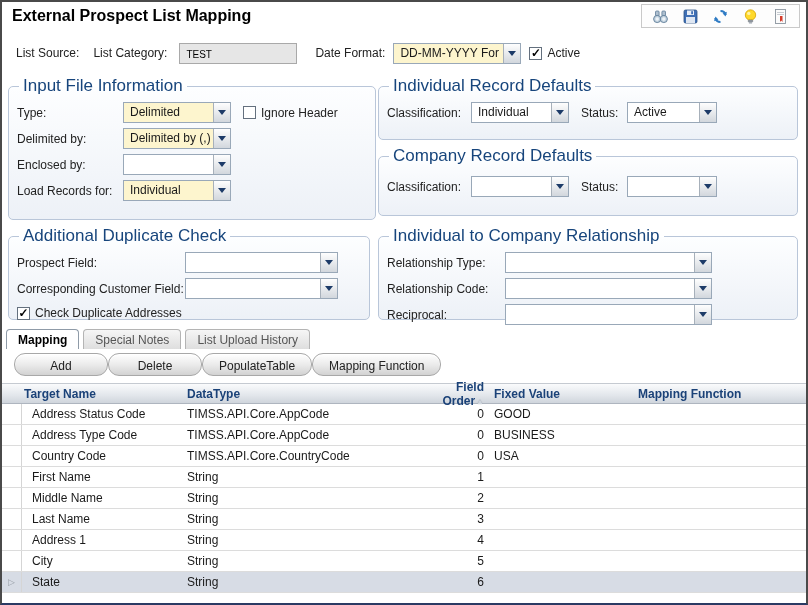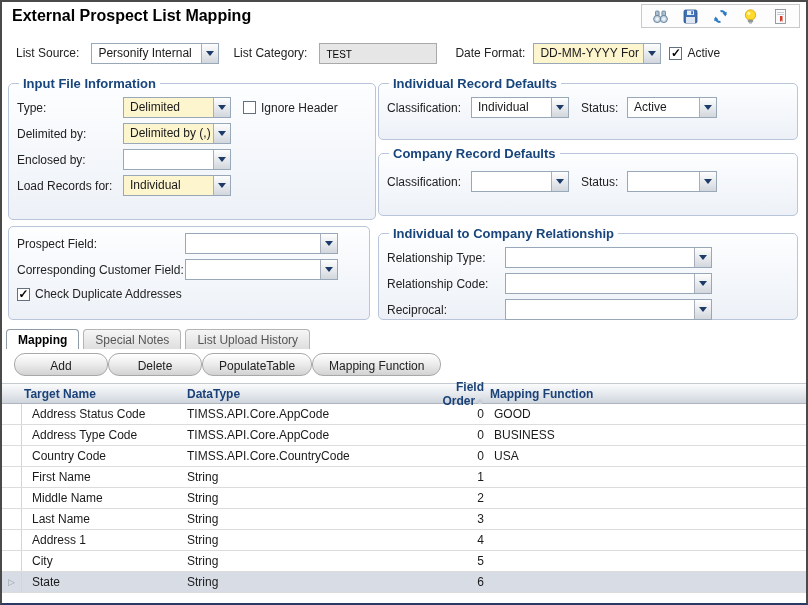--- a/index.html
+++ b/index.html
@@ -63,21 +63,21 @@
   .grid {
     display: grid; grid-template-columns: 362px 1fr;
     column-gap: 8px; row-gap: 6px;
     padding: 0 8px 0 6px; margin-top: 12px;
   }
   fieldset {
     border: 1px solid #b9c6d9; border-radius: 5px;
     background: linear-gradient(180deg,#fdfeff 0%, #edf1f7 100%);
     padding: 1px 8px 5px 8px;
   }
-  legend { color: #17457c; font-weight: bold; font-size: 13px; padding: 0 4px; margin-left: 2px; }
+  legend { color: #17457c; font-weight: normal; font-size: 17px; padding: 0 4px; margin-left: 2px; }
   .f-input-file { grid-column: 1; grid-row: 1; height: 144px; }
   .right-stack { grid-column: 2; grid-row: 1; display: flex; flex-direction: column; gap: 6px; }
   .f-ind-defaults { height: 64px; }
   .f-co-defaults { height: 70px; }
   .f-dup-check { grid-column: 1; grid-row: 2; height: 94px; }
   .f-relationship { grid-column: 2; grid-row: 2; height: 94px; }
   .frow { display: flex; align-items: center; margin-top: 5px; }
   .f-input-file .frow .lbl { width: 106px; }
   .f-input-file .combo { width: 108px; }
   .f-ind-defaults .frow .lbl.c1, .f-co-defaults .frow .lbl.c1 { width: 84px; }
@@ -180,24 +180,20 @@
           <path d="M8 8 L10.5 8 L10.5 14 L9.25 12.4 L8 14 Z" fill="#d43a2a"></path>
           <rect x="5" y="4" width="7" height="1" fill="#c7ccd2"></rect>
           <rect x="5" y="6" width="7" height="1" fill="#c7ccd2"></rect>
         </svg>
     </span>
   </div>
 </div>
 
 <div class="topform">
   <span class="lbl">List Source:</span>
-  <span class="combo" style="width:128px; margin-left:12px;">
-    <span class="field">Personify Internal</span>
-    <span class="btn"></span>
-  </span>
   <span class="lbl" style="margin-left:14px;">List Category:</span>
   <input class="textbox" style="width: 118px; margin-left: 12px;" value="TEST">
   <span class="lbl" style="margin-left:18px;">Date Format:</span>
   <span class="combo yellow" style="width:128px; margin-left:8px;">
     <span class="field">DD-MM-YYYY For</span>
     <span class="btn"></span>
   </span>
   <span class="check" style="margin-left:8px;">
     <span class="checkbox on"></span>
     <span class="lbl">Active</span>
@@ -269,20 +265,21 @@
         <span class="lbl c2">Status:</span>
         <span class="combo c2">
           <span class="field"></span>
           <span class="btn"></span>
         </span>
       </div>
     </fieldset>
   </div>
 
   <fieldset class="f-dup-check">
+    <legend>Additional Duplicate Check</legend>
     <div class="frow">
       <span class="lbl">Prospect Field:</span>
       <span class="combo">
         <span class="field"></span>
         <span class="btn"></span>
       </span>
     </div>
     <div class="frow">
       <span class="lbl">Corresponding Customer Field:</span>
       <span class="combo">
@@ -336,20 +333,21 @@
   <button class="pill">PopulateTable</button>
   <button class="pill">Mapping Function</button>
 </div>
 
 <div class="maptable">
   <div class="thead">
     <span class="col-ind"></span>
     <span class="col-target">Target Name</span>
     <span class="col-dtype">DataType</span>
     <span class="col-order"><span>Field Order</span><span class="sort-arrow">▲</span></span>
+    <span class="col-fixed">Fixed Value</span>
     <span class="col-mapfn">Mapping Function</span>
   </div>
   <div id="table-body">
       <div class="trow">
     <span class="col-ind"></span>
     <span class="col-target">Address Status Code</span>
     <span class="col-dtype">TIMSS.API.Core.AppCode</span>
     <span class="col-order">0</span>
     <span class="col-fixed">GOOD</span>
     <span class="col-mapfn"></span>

